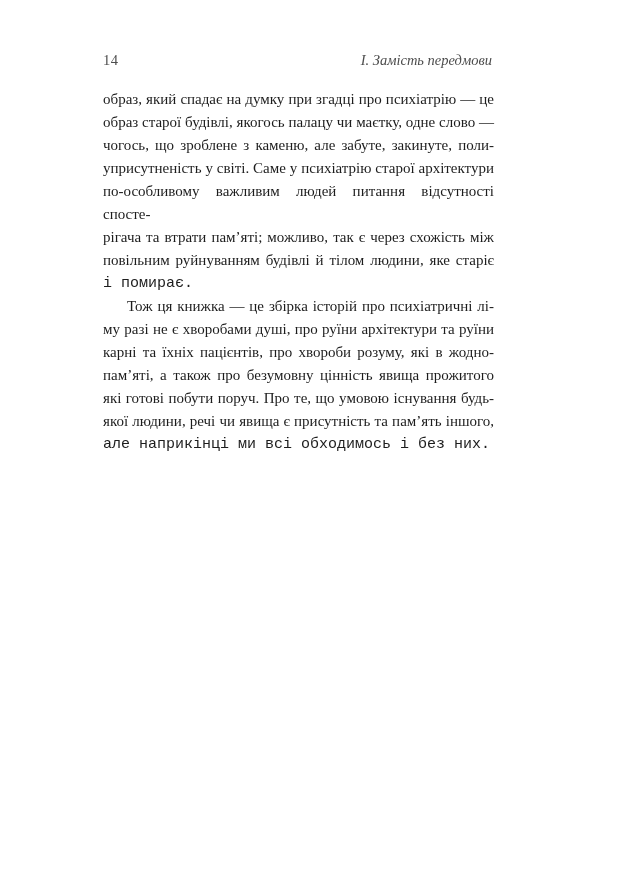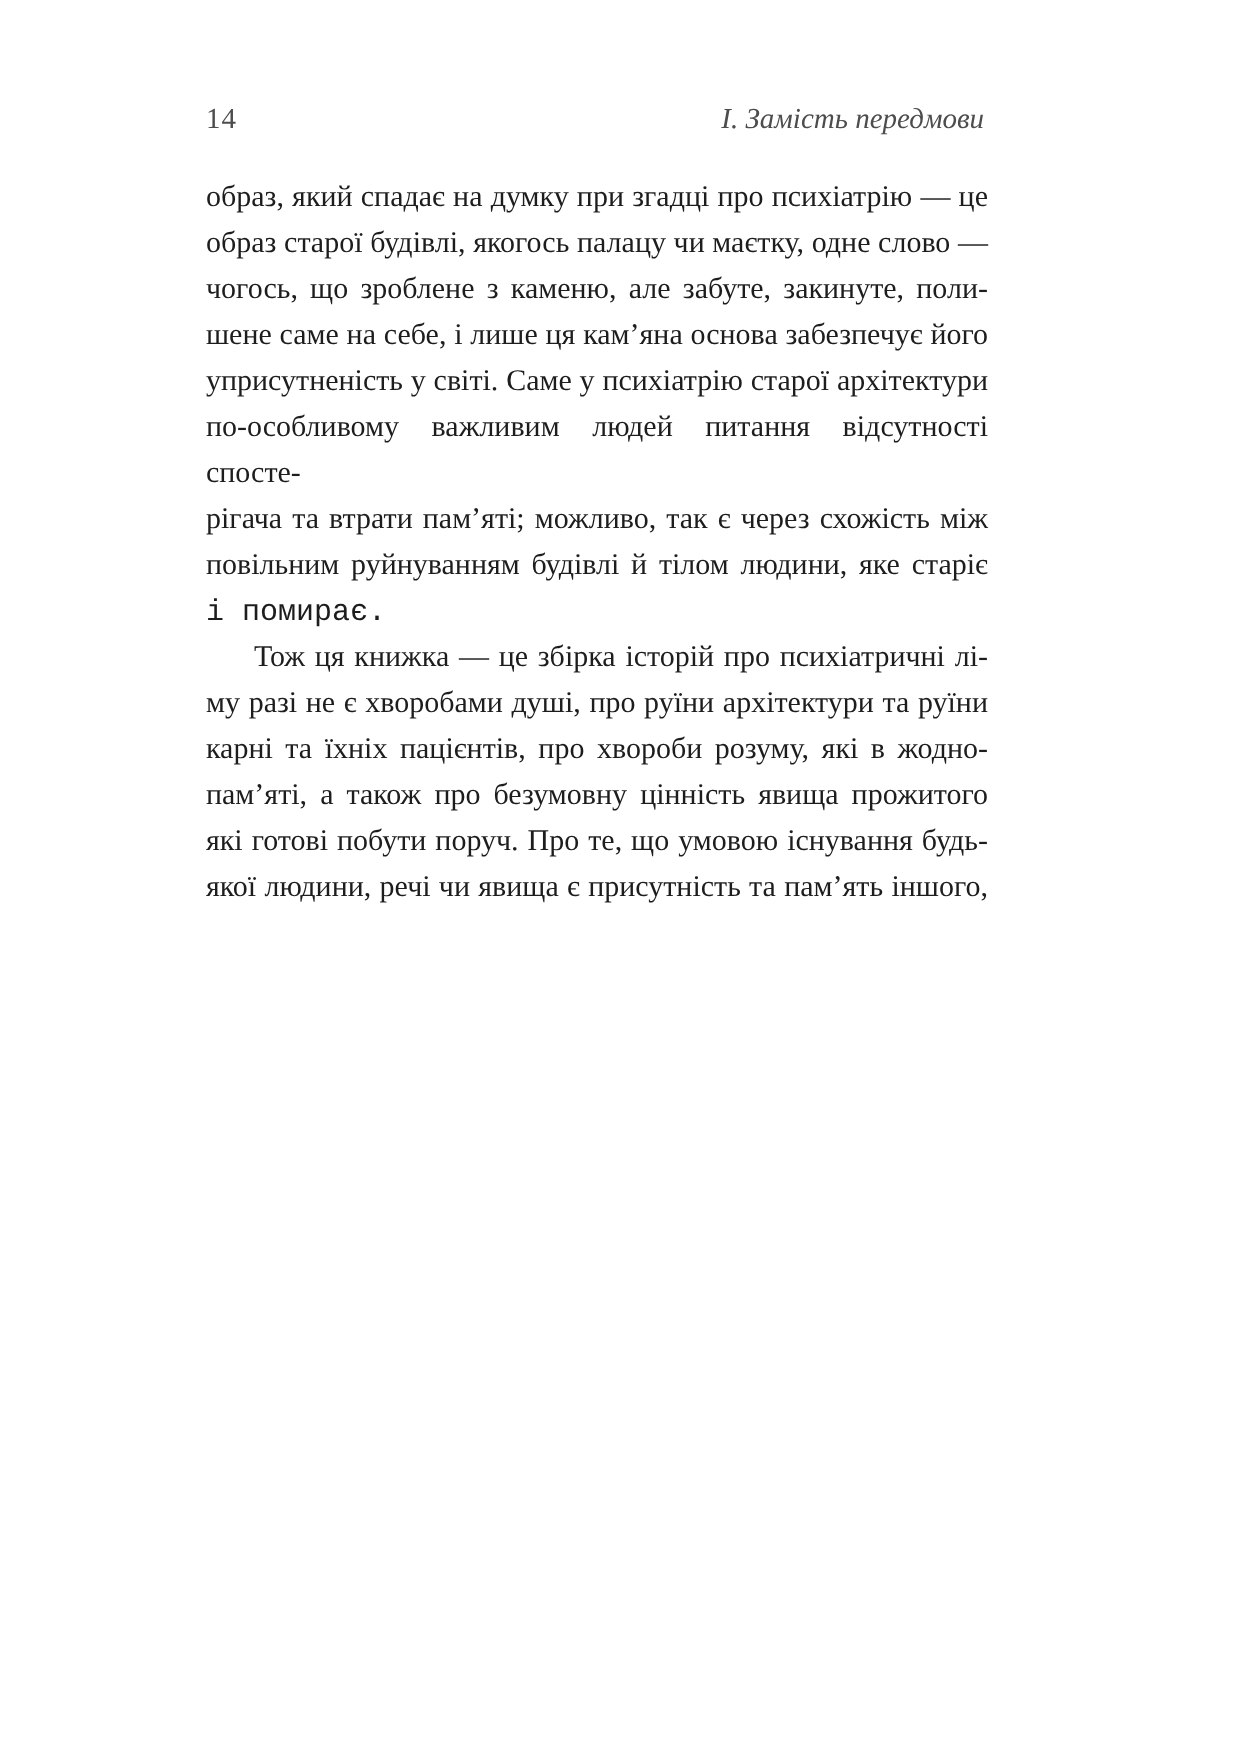--- a/index.html
+++ b/index.html
@@ -61,29 +61,29 @@
     <span class="page-number">14</span>
     <span class="running-header">І. Замість передмови</span>
   </div>
 
   <div class="body-text">
 
   <div class="paragraph">
         <div class="line">образ, який спадає на думку при згадці про психіатрію — це</div>
         <div class="line">образ старої будівлі, якогось палацу чи маєтку, одне слово —</div>
         <div class="line">чогось, що зроблене з каменю, але забуте, закинуте, поли-</div>
-        <div class="line">шене саме на себе, і лише ця кам’яна основа забезпечує його</div>
         <div class="line">уприсутненість у світі. Саме у психіатрію старої архітектури</div>
         <div class="line">по-особливому важливим людей питання відсутності спосте-</div>
         <div class="line">рігача та втрати пам’яті; можливо, так є через схожість між</div>
         <div class="line">повільним руйнуванням будівлі й тілом людини, яке старіє</div>
         <div class="line last">і помирає.</div>
       </div>
       <div class="paragraph indented">
         <div class="line">Тож ця книжка — це збірка історій про психіатричні лі-</div>
         <div class="line">му разі не є хворобами душі, про руїни архітектури та руїни</div>
         <div class="line">карні та їхніх пацієнтів, про хвороби розуму, які в жодно-</div>
         <div class="line">пам’яті, а також про безумовну цінність явища прожитого</div>
         <div class="line">які готові побути поруч. Про те, що умовою існування будь-</div>
         <div class="line">якої людини, речі чи явища є присутність та пам’ять іншого,</div>
+        <div class="line last">але наприкінці ми всі обходимось і без них.</div>
       </div>
     </div>
 </div>
 
 </body></html>

